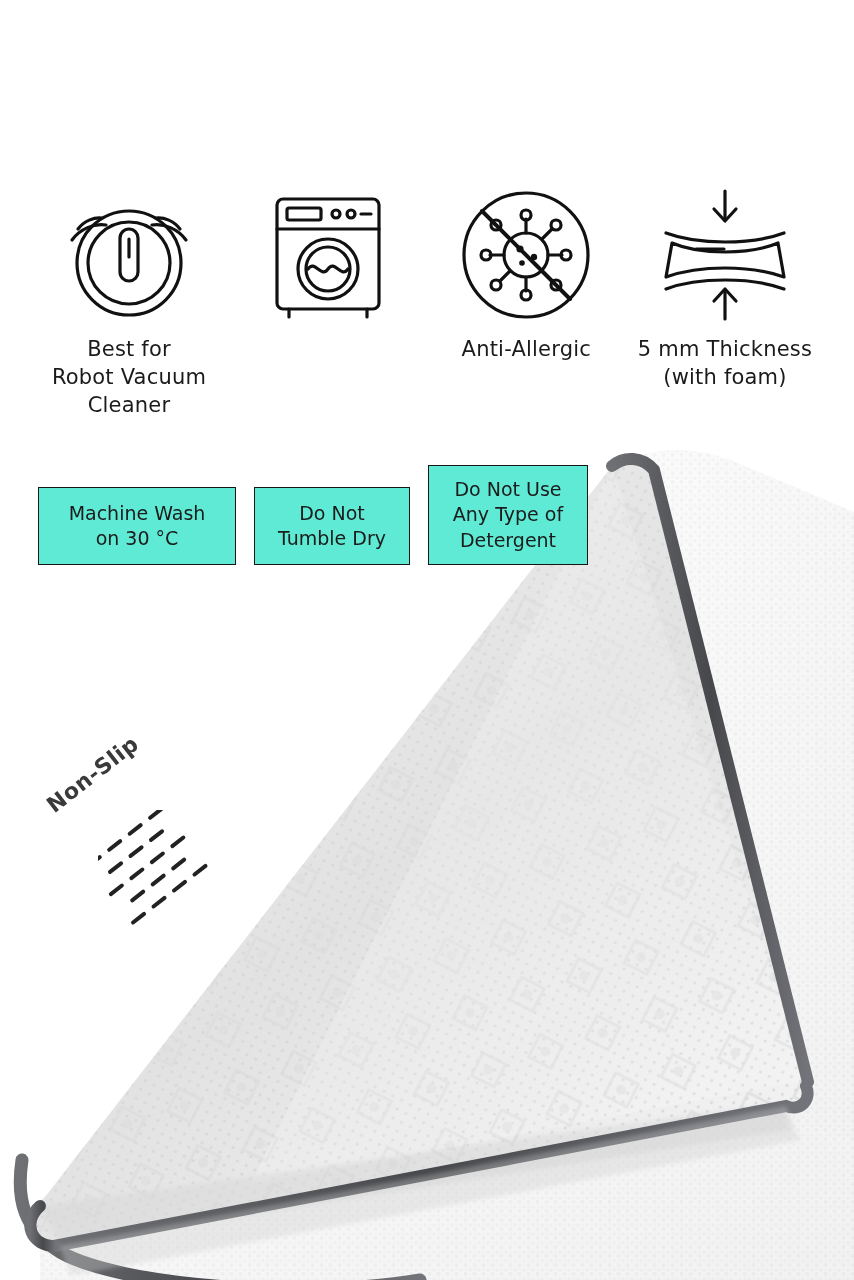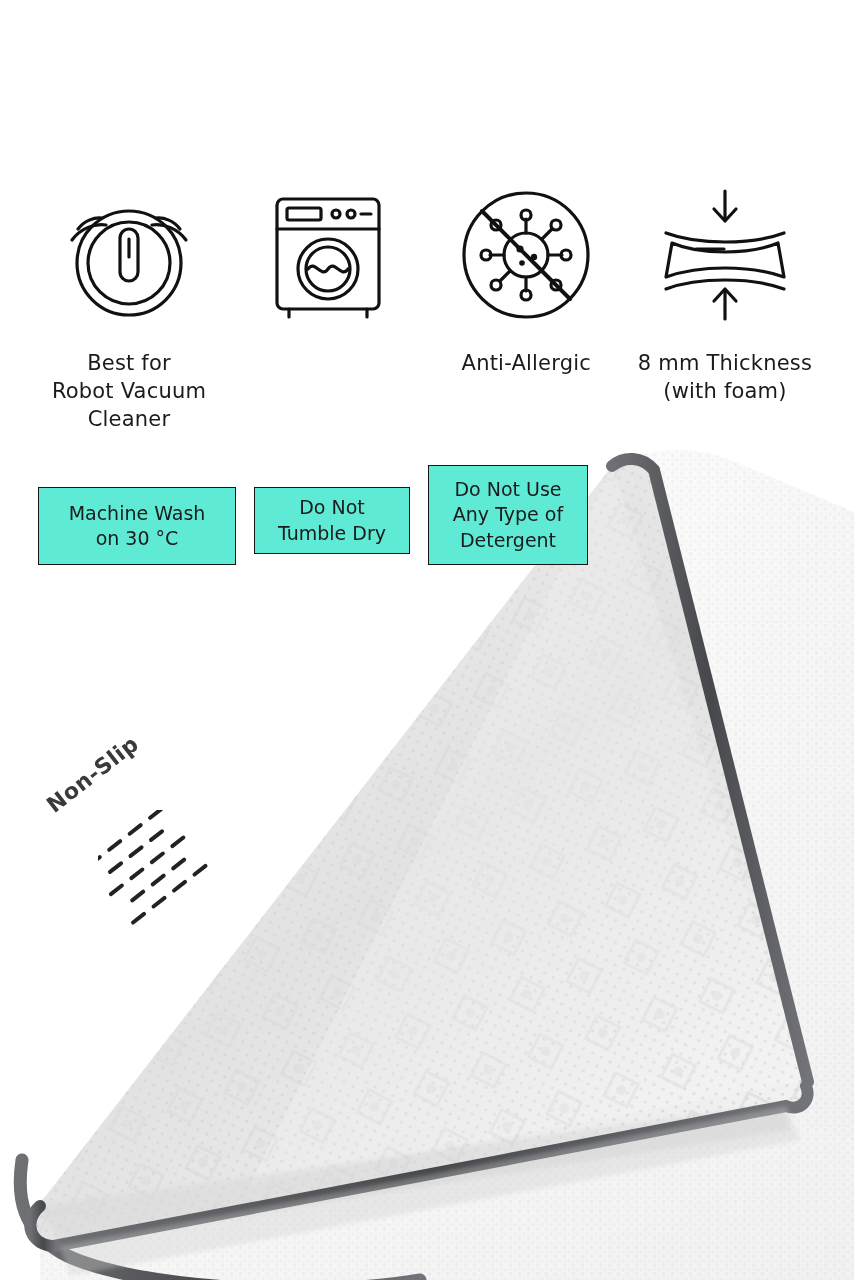--- a/index.html
+++ b/index.html
@@ -33,21 +33,21 @@
     flex-direction: column;
     align-items: center;
   }
   .feature .glyph {
     height: 150px;
     display: flex;
     align-items: center;
     justify-content: center;
   }
   .feature .caption {
-    margin-top: 20px;
+    margin-top: 6px;
     text-align: center;
     font-size: 21px;
     line-height: 1.33;
     letter-spacing: .2px;
     color: #1b1b1b;
     white-space: pre-line;
   }
 
   
   .care-row {
@@ -65,21 +65,21 @@
     align-items: center;
     justify-content: center;
     text-align: center;
     font-size: 19px;
     line-height: 1.32;
     padding: 9px 10px;
     white-space: pre-line;
     background: #5eead4;
   }
   .care-box.b1 { width: 198px; height: 78px; }
-  .care-box.b2 { width: 156px; height: 67px; }
+  .care-box.b2 { width: 156px; height: 78px; }
   .care-box.b3 { width: 160px; height: 100px; margin-top: -22px; }
 
   
   .nonslip {
     position: absolute;
     left: 36px;
     top: 756px;
     width: 180px;
     height: 170px;
   }
@@ -255,21 +255,21 @@
         <line x1="75" y1="6" x2="75" y2="34"></line>
         <path d="M64 24 L 75 36 L 86 24"></path>
         <path d="M16 48 C 48 60, 102 60, 134 48"></path>
         <path d="M22 58 C 50 70, 100 70, 128 58 L 134 92 C 100 80, 50 80, 16 92 Z"></path>
         <line x1="46" y1="64" x2="74" y2="64"></line>
         <path d="M16 104 C 48 92, 102 92, 134 104"></path>
         <line x1="75" y1="134" x2="75" y2="106"></line>
         <path d="M64 116 L 75 104 L 86 116"></path>
       </svg>
     </div>
-    <div class="caption">8 mm Thickness
+    <div class="caption">5 mm Thickness
 (with foam)</div>
   </div>
 
 </div>
 
 <div class="care-row">
   <div class="care-box b1">Machine Wash
 on 30 °C</div>
   <div class="care-box b2">Do Not
 Tumble Dry</div>

